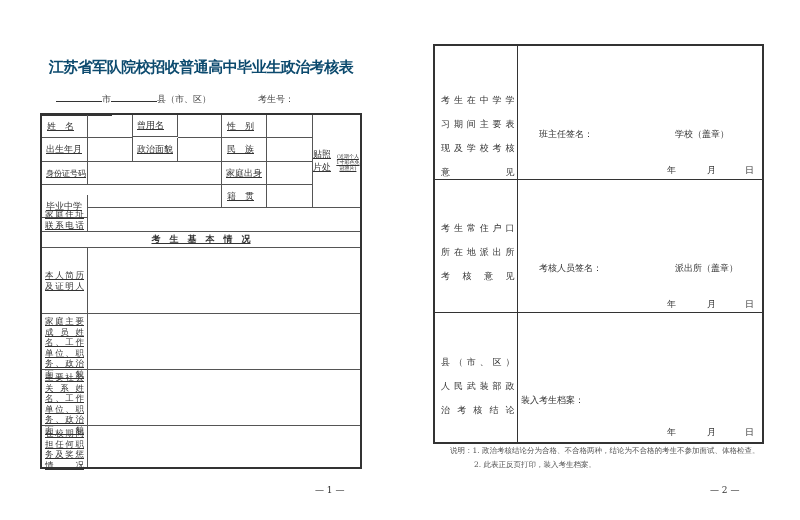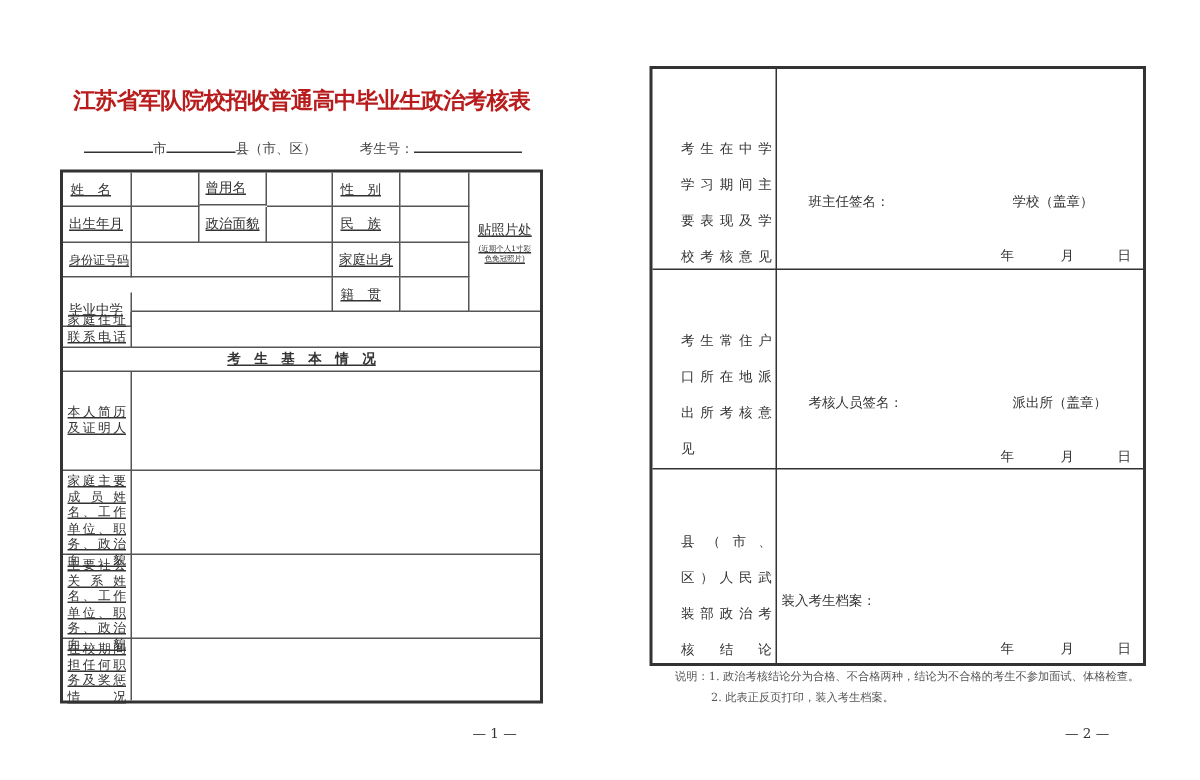--- a/index.html
+++ b/index.html
@@ -1,50 +1,50 @@
 <!DOCTYPE html>
 <html><head>
 <meta charset="utf-8">
 <style>
   html,body{margin:0;padding:0;}
   body{width:800px;height:520px;background:#ffffff;position:relative;overflow:hidden;font-family:"DejaVu Serif","Liberation Serif",serif;color:#333;}
-  .title{position:absolute;left:40px;top:58px;width:322px;text-align:center;font-size:15px;font-weight:bold;color:#b91c1c;letter-spacing:-0.5px;}
+  .title{position:absolute;left:40px;top:58px;width:322px;text-align:center;font-size:15px;font-weight:bold;color:#0c4a6e;letter-spacing:-0.5px;}
   .subline{position:absolute;left:40px;top:92px;width:322px;font-size:9px;color:#444;}
   .blank{display:inline-block;border-bottom:1px solid #333;height:9px;vertical-align:baseline;}
   .t1{position:absolute;left:40px;top:113px;width:322px;height:356px;border:2px solid #333;box-sizing:border-box;}
   .cell{position:absolute;border-right:1px solid #555;border-bottom:1px solid #555;box-sizing:border-box;font-size:9px;color:#333;display:flex;align-items:center;text-decoration:underline;}
   .lbl{padding-left:4px;}
   .spread{justify-content:space-between;padding:0 5px;}
   .center{justify-content:center;}
   .vlabel{font-size:8.5px;line-height:10.5px;padding:2px 3px;text-align:justify;text-align-last:justify;word-break:break-all;}
   .t2{position:absolute;left:433px;top:44px;width:331px;height:400px;border:2px solid #333;box-sizing:border-box;}
-  .rlabel{position:absolute;left:0;width:82px;font-size:9px;line-height:24px;letter-spacing:2.5px;padding-left:19px;box-sizing:border-box;text-align:justify;text-align-last:justify;}
+  .rlabel{position:absolute;left:0;width:82px;font-size:9px;line-height:24px;letter-spacing:2.5px;padding-left:6px;box-sizing:border-box;text-align:justify;text-align-last:justify;}
   .sig{position:absolute;font-size:9px;color:#333;}
   .note{position:absolute;font-size:7.5px;color:#555;}
   .pageno{position:absolute;font-size:9px;color:#333;}
 </style>
 </head>
 <body>
 
 <div class="title">江苏省军队院校招收普通高中毕业生政治考核表</div>
 <div class="subline">
   <span class="blank" style="width:46px;margin-left:16px;"></span><span>市</span><span class="blank" style="width:46px;"></span><span>县（市、区）</span>
-  <span style="margin-left:26px;">考生号：</span><span class="blank" style="width:72px;"></span>
+  <span style="margin-left:44px;">考生号：</span><span class="blank" style="width:72px;"></span>
 </div>
 
 <div class="t1">
 
   <div class="cell lbl spread" style="left:0;top:0;width:46px;height:23px;">姓　名</div>
   <div class="cell" style="left:46px;top:0;width:45px;height:23px;"></div>
   <div class="cell lbl" style="left:91px;top:0;width:45px;height:22px;">曾用名</div>
   <div class="cell" style="left:136px;top:0;width:44px;height:23px;"></div>
   <div class="cell lbl spread" style="left:180px;top:0;width:45px;height:23px;">性　别</div>
   <div class="cell" style="left:225px;top:0;width:46px;height:23px;"></div>
 
-  <div class="cell center" style="left:271px;top:0;width:47px;height:93px;flex-direction:column;border-right:none;">
+  <div class="cell center" style="left:271px;top:0;width:47px;height:93px;flex-direction:row;border-right:none;">
     <span style="font-size:9px;">贴照片处</span>
     <span style="font-size:5px;text-align:center;width:38px;margin-top:2px;">(近期个人1寸彩色免冠照片)</span>
   </div>
 
   <div class="cell lbl" style="left:0;top:23px;width:46px;height:24px;">出生年月</div>
   <div class="cell" style="left:46px;top:23px;width:45px;height:24px;"></div>
   <div class="cell lbl" style="left:91px;top:23px;width:45px;height:24px;">政治面貌</div>
   <div class="cell" style="left:136px;top:23px;width:44px;height:24px;"></div>
   <div class="cell lbl spread" style="left:180px;top:23px;width:45px;height:24px;">民　族</div>
   <div class="cell" style="left:225px;top:23px;width:46px;height:24px;"></div>

